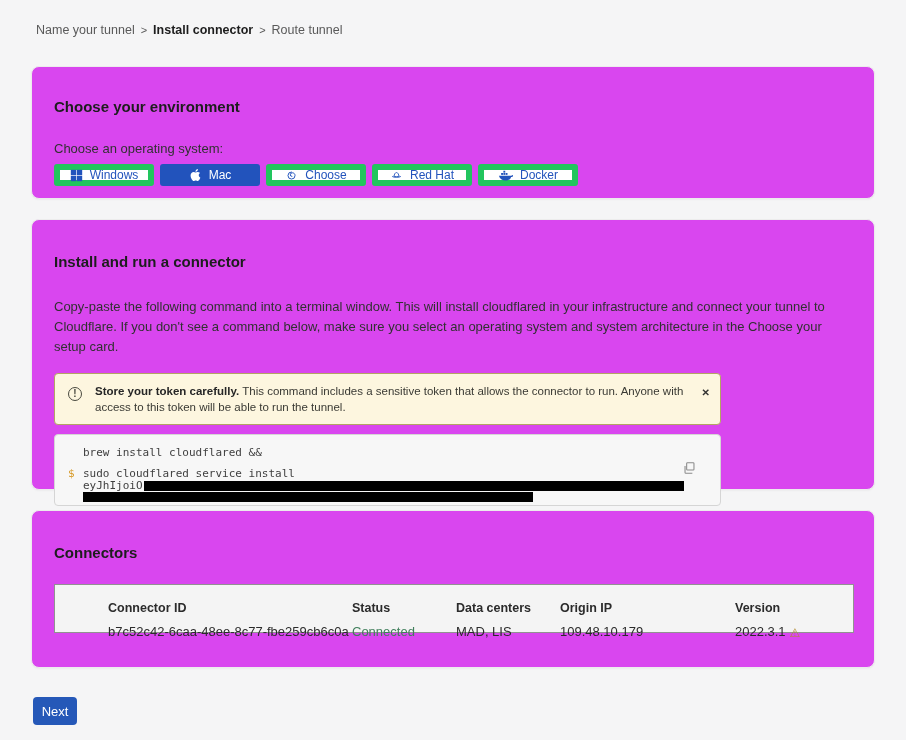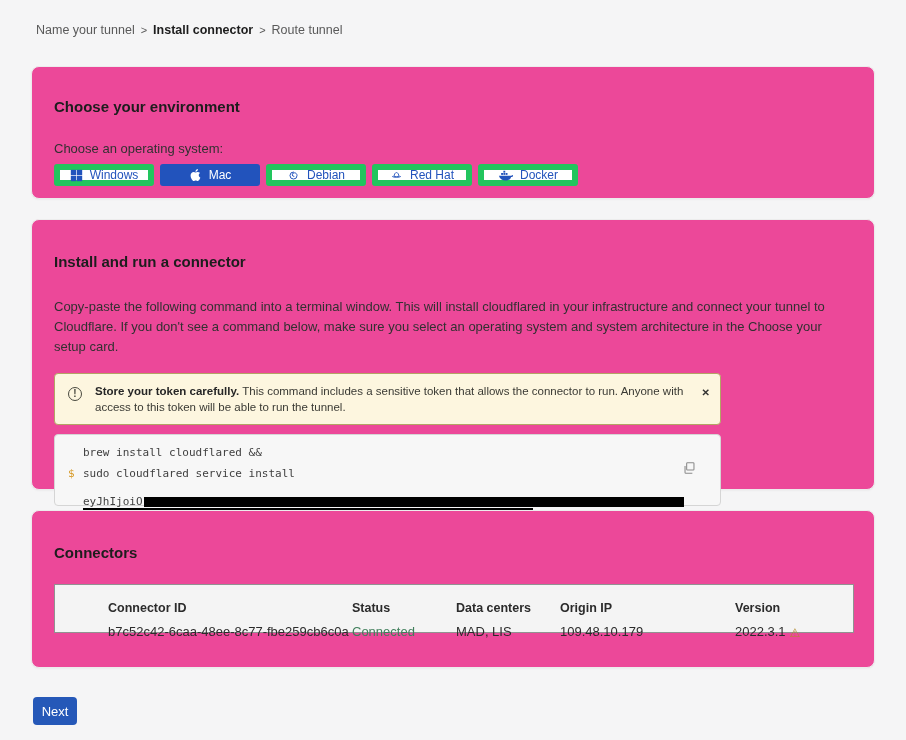--- a/index.html
+++ b/index.html
@@ -18,21 +18,21 @@
     padding: 23px 0 0 36px;
     font-size: 12.5px; color: #595959;
   }
   .crumb { cursor: default; }
   .crumb.active { font-weight: bold; color: #1d1d1d; }
   .crumb-sep { color: #595959; font-size: 11px; }
 
   
   .card {
     position: absolute; left: 31px; width: 844px;
-    background: #ec4899; border: 1px solid #ececec; border-radius: 8px;
+    background: #d946ef; border: 1px solid #ececec; border-radius: 8px;
     box-shadow: 0 1px 2px rgba(0,0,0,0.04);
     padding: 0 22px;
   }
   .card-title { font-size: 15px; font-weight: bold; color: #1d1d1d; }
 
   
   #card-environment { top: 66px; height: 133px; }
   #card-environment .card-title { margin-top: 31px; }
   .os-label { font-size: 13px; color: #313131; margin-top: 26px; }
   .os-row { display: flex; gap: 6px; margin-top: 8px; }
@@ -75,21 +75,21 @@
     position: relative; width: 667px; margin-top: 9px;
     background: #f7f7f7; border: 1px solid #d5d5d5; border-radius: 4px;
     height: 72px; padding: 12px 0 17px 28px;
     font-family: "DejaVu Sans Mono", monospace; font-size: 11px; color: #3f3f3f;
   }
   .code-line1 { line-height: 12px; }
   .code-cmd { margin-top: 9px; line-height: 12px; position: relative; }
   .code-prompt {
     position: absolute; left: -15px; top: 0; color: #d79b2a;
   }
-  .token-line { display: flex; align-items: center; margin-top: 16px; line-height: 11px; }
+  .token-line { display: flex; align-items: center; margin-top: 0px; line-height: 11px; }
   .token-prefix { line-height: 11px; }
   .redact-bar { background: #000; height: 10px; }
   .redact-bar.long { width: 540px; margin-left: 1px; }
   .redact-bar.short { width: 450px; margin-top: 1px; }
   .copy-btn {
     position: absolute; right: 24px; top: 26px;
     background: none; border: none; cursor: pointer; padding: 0;
   }
 
   
@@ -159,21 +159,21 @@
         </span>
         <span>Mac</span>
       </button>
 
       <button class="os-btn">
         <span>
           <svg width="13" height="13" viewBox="0 0 24 24" fill="none" stroke="currentColor" stroke-width="1.8" stroke-linecap="round">
             <path d="M12 5.5a6.5 6.5 0 1 0 6.5 6.5c0-3.1-2.3-5-4.9-5a3.8 3.8 0 0 0-3.8 3.8 2.9 2.9 0 0 0 2.9 2.9"></path>
           </svg>
         </span>
-        <span>Debian</span>
+        <span>Choose</span>
       </button>
 
       <button class="os-btn">
         <span>
           <svg width="13" height="13" viewBox="0 0 24 24" fill="none" stroke="currentColor" stroke-width="1.6" stroke-linecap="round">
             <path d="M7.5 13.5c0-3.4 2-7 4.5-7s4.5 3.6 4.5 7"></path>
             <path d="M4.5 14.2c2.3 1.8 12.7 1.8 15 0"></path>
             <path d="M7.5 13.5c1 .9 8 .9 9 0"></path>
           </svg>
         </span>

